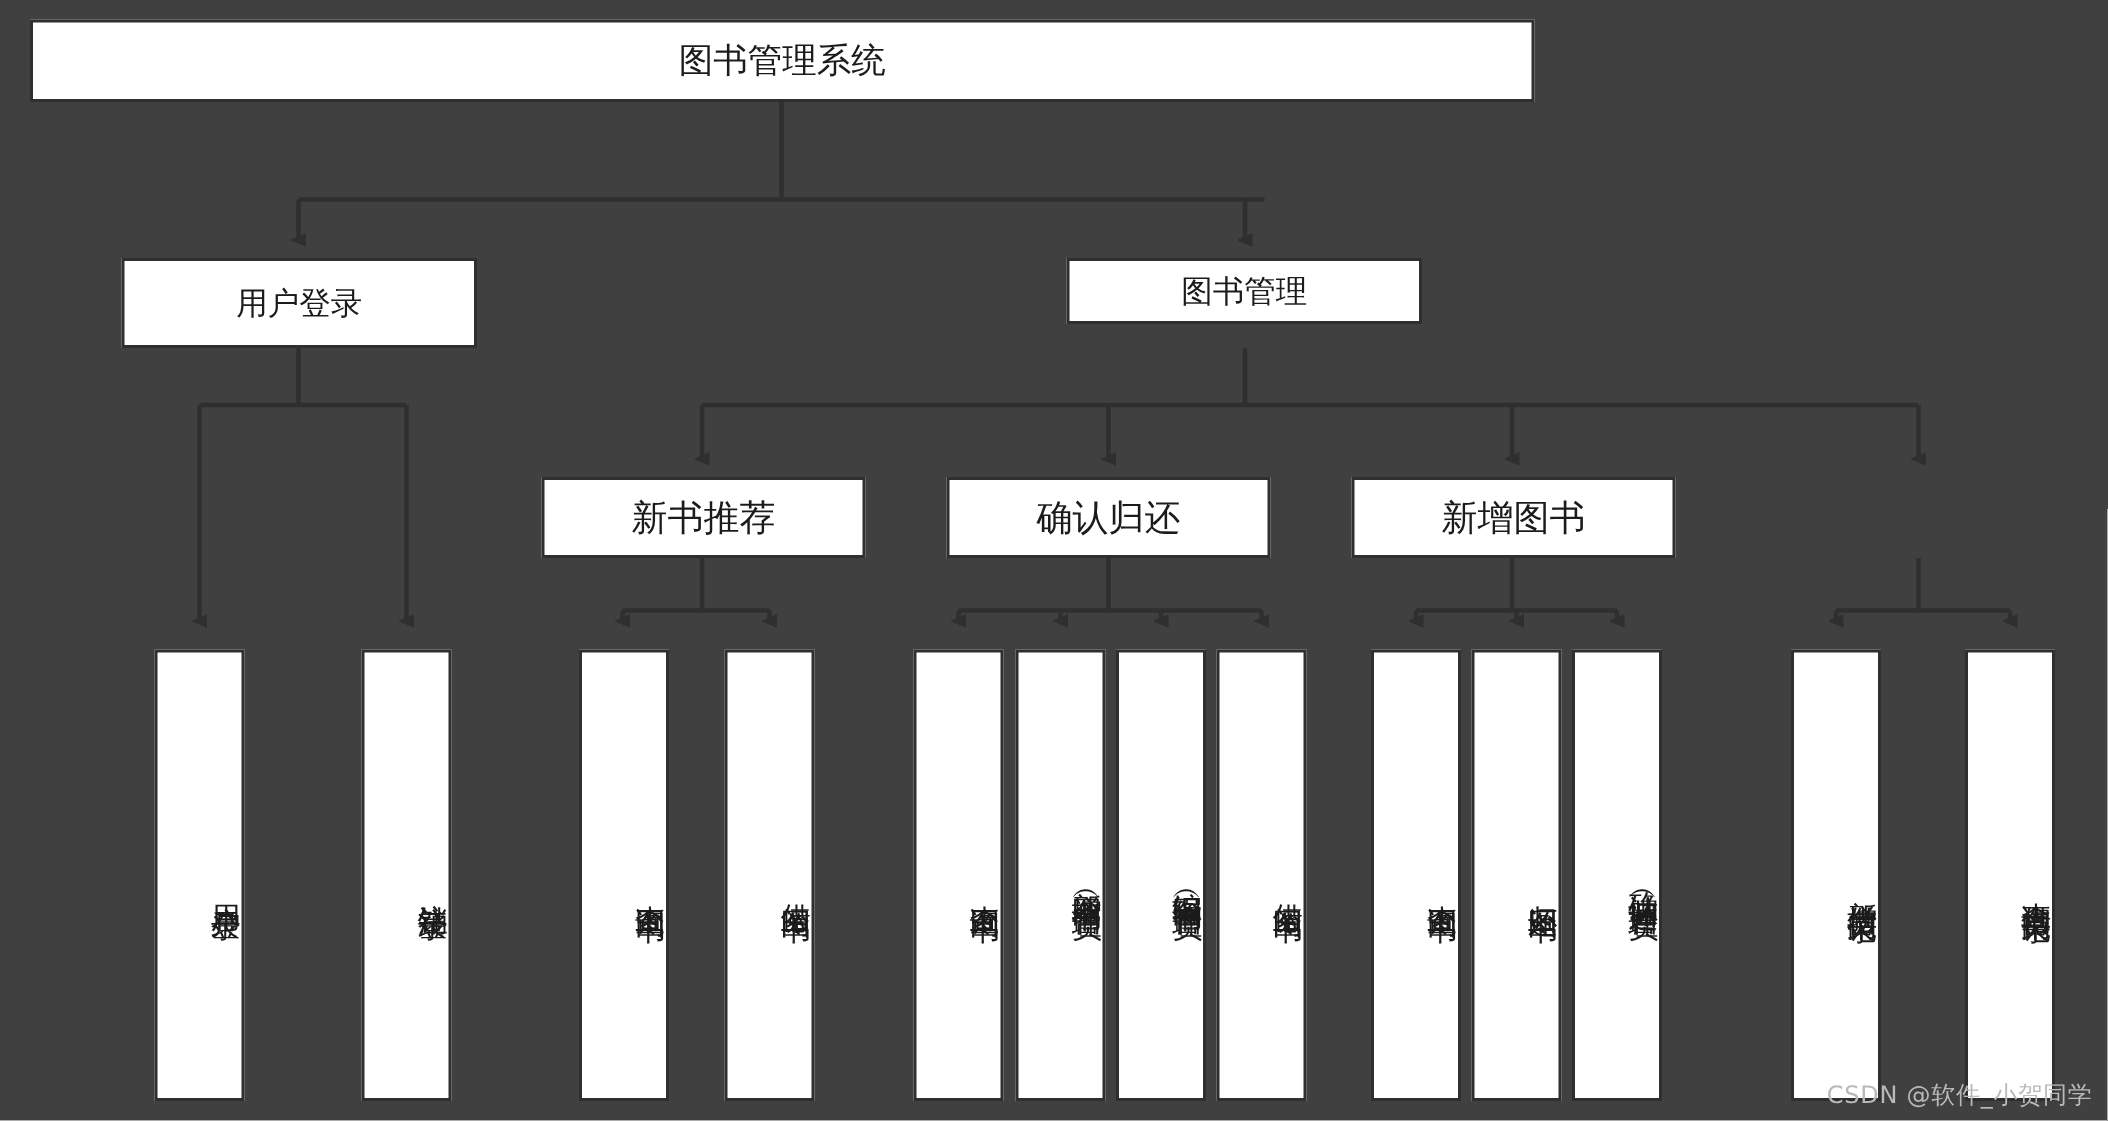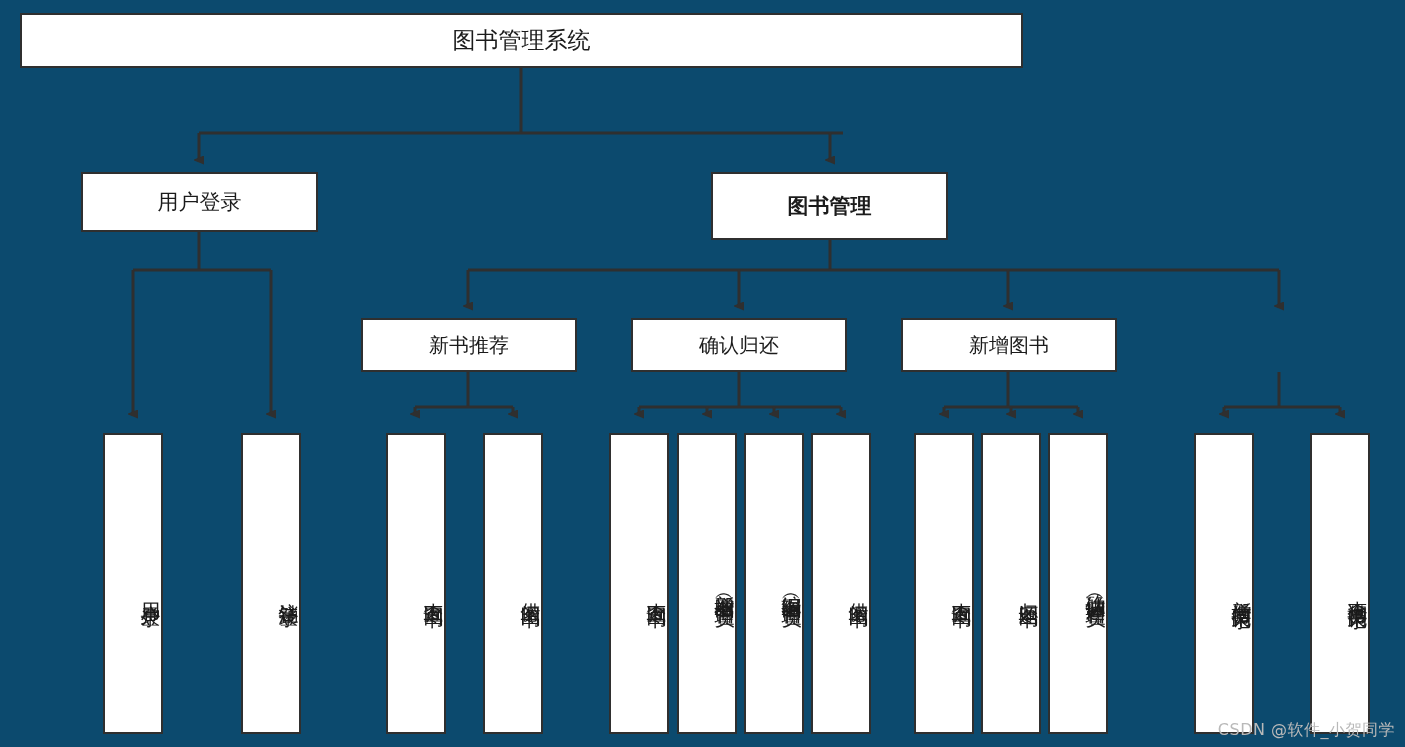--- a/index.html
+++ b/index.html
@@ -1,38 +1,38 @@
 <!DOCTYPE html>
 <html><head>
 <meta charset="utf-8">
 <style>
   html,body{margin:0;padding:0;background:#ffffff;}
   #canvas{
     position:relative;
     width:1405px;
     height:747px;
-    background:#0c4a6e;
+    background:#404040;
     font-family:"DejaVu Sans","Liberation Sans",sans-serif;
     overflow:hidden;
   }
   #wires{position:absolute;left:0;top:0;width:1405px;height:747px;}
   .node{
     position:absolute;
     box-sizing:border-box;
     border:2.5px solid #2f2f2f;
     background:#ffffff;
     display:flex;
     align-items:center;
     justify-content:center;
     color:#1b1b1b;
     z-index:2;
   }
   .node.root{font-size:23px;}
   .node.lvl1{font-size:21px;}
-  .node.lvl2{font-size:20px;}
+  .node.lvl2{font-size:24px;}
   .node.leaf{
     writing-mode:vertical-rl;
     text-orientation:upright;
     align-items:flex-start;
     justify-content:center;
     padding-top:14px;
     font-size:20px;
     letter-spacing:2px;
     line-height:1;
   }
@@ -99,21 +99,21 @@
       <path d="M1279,372 L1279,407"></path>
       <path d="M1224,407 L1340,407"></path>
       <path d="M1224,407 L1224,414" marker-end="url(#arrow)"></path>
       <path d="M1340,407 L1340,414" marker-end="url(#arrow)"></path>
     </g>
   </svg>
 
   <div class="node root" style="left:20px;top:13px;width:1003px;height:55px;">图书管理系统</div>
 
   <div class="node lvl1" style="left:81px;top:172px;width:237px;height:60px;">用户登录</div>
-  <div class="node lvl1" style="left:711px;top:172px;width:237px;height:68px;font-weight:bold;">图书管理</div>
+  <div class="node lvl1" style="left:711px;top:172px;width:237px;height:44px;">图书管理</div>
 
   <div class="node lvl2" style="left:361px;top:318px;width:216px;height:54px;">新书推荐</div>
   <div class="node lvl2" style="left:631px;top:318px;width:216px;height:54px;">确认归还</div>
   <div class="node lvl2" style="left:901px;top:318px;width:216px;height:54px;">新增图书</div>
 
   <div class="node leaf" style="left:103px;top:433px;width:60px;height:301px;">用户登录</div>
   <div class="node leaf" style="left:241px;top:433px;width:60px;height:301px;">注销登录</div>
 
   <div class="node leaf" style="left:386px;top:433px;width:60px;height:301px;">查询图书</div>
   <div class="node leaf" style="left:483px;top:433px;width:60px;height:301px;">借阅图书</div>

